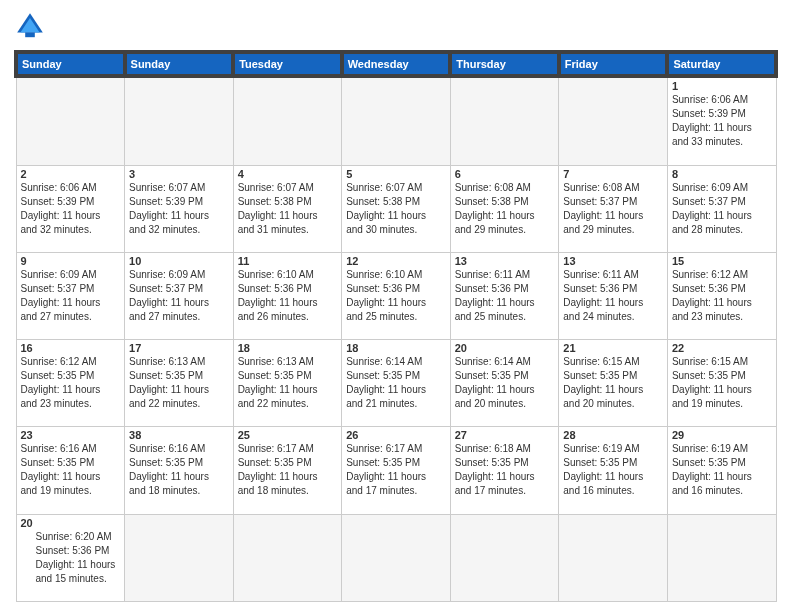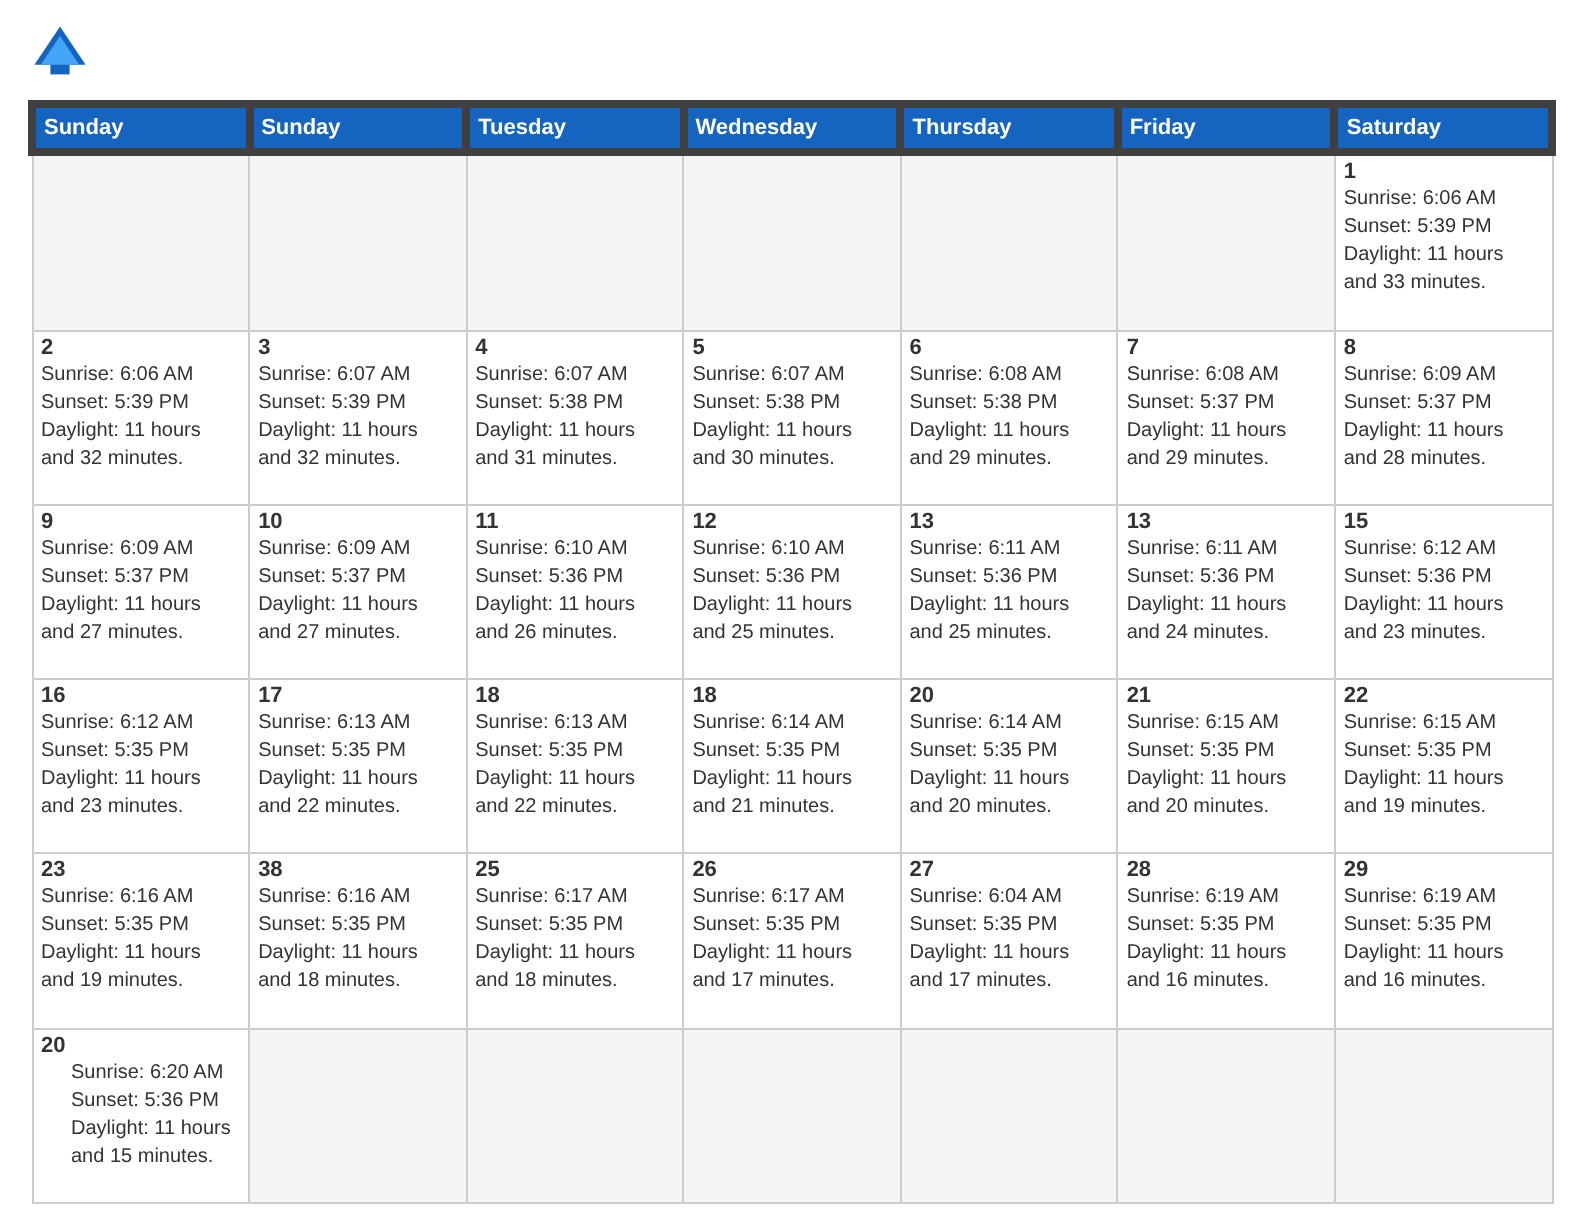--- a/index.html
+++ b/index.html
@@ -325,21 +325,21 @@
           </td>
           <td>
             <span class="day-number">26</span>
             <div class="day-info" style="white-space: pre-line;">Sunrise: 6:17 AM
 Sunset: 5:35 PM
 Daylight: 11 hours
 and 17 minutes.</div>
           </td>
           <td>
             <span class="day-number">27</span>
-            <div class="day-info" style="white-space: pre-line;">Sunrise: 6:04 AM
+            <div class="day-info" style="white-space: pre-line;">Sunrise: 6:18 AM
 Sunset: 5:35 PM
 Daylight: 11 hours
 and 17 minutes.</div>
           </td>
           <td>
             <span class="day-number">28</span>
             <div class="day-info" style="white-space: pre-line;">Sunrise: 6:19 AM
 Sunset: 5:35 PM
 Daylight: 11 hours
 and 16 minutes.</div>

